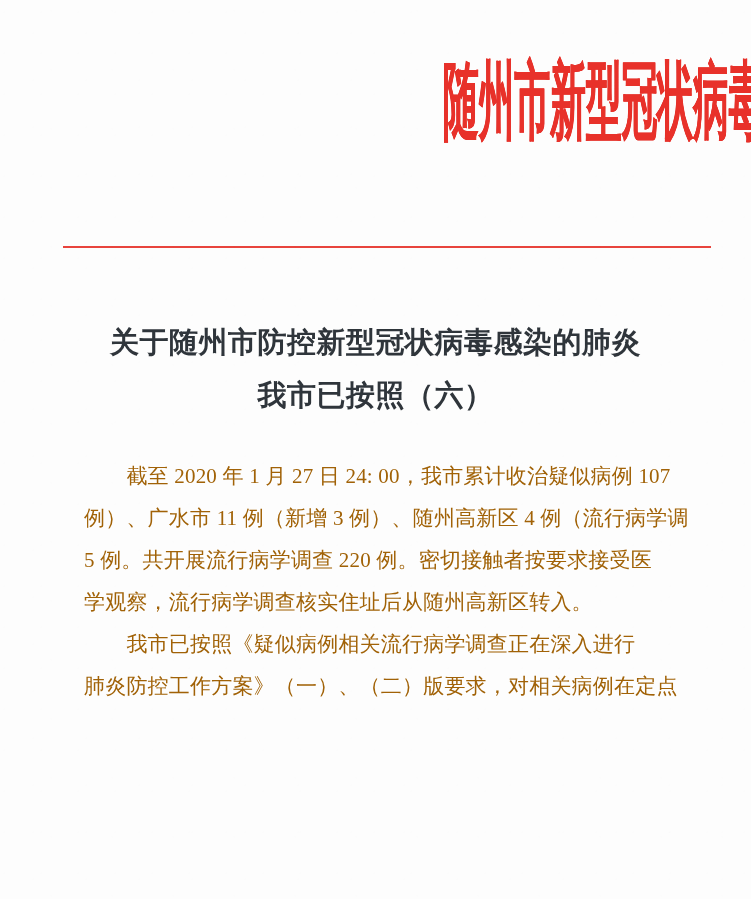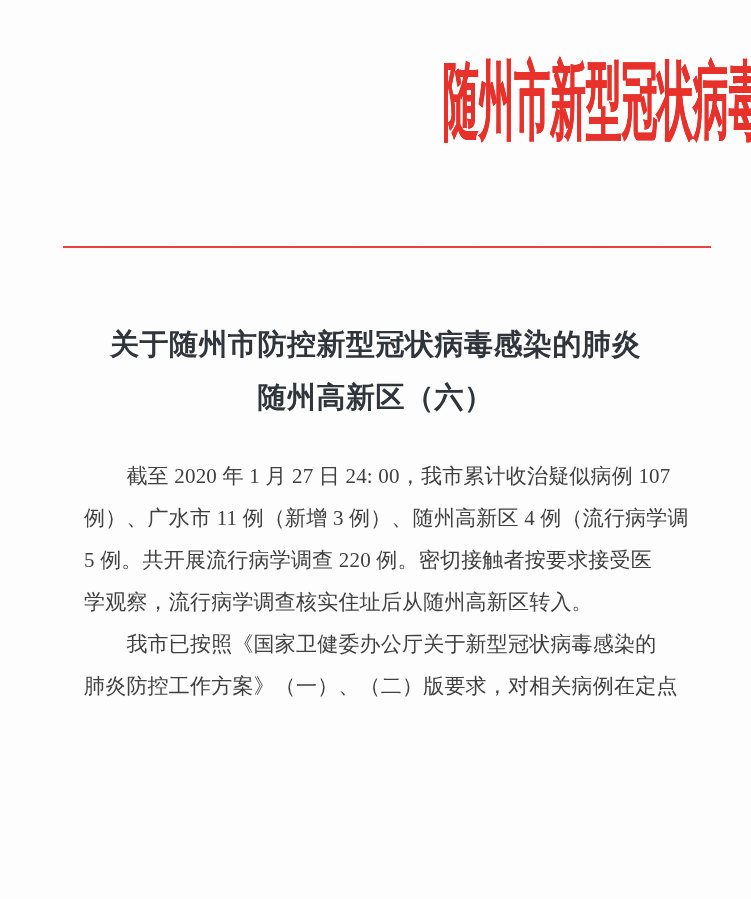--- a/index.html
+++ b/index.html
@@ -56,38 +56,38 @@
   }
 
   
   .doc-title {
     position: absolute;
     left: 0;
     top: 318px;
     width: 751px;
     text-align: center;
     color: #2f353b;
-    font-family: Liberation Serif, serif;
+    font-family: Liberation Mono, monospace;
     font-weight: bold;
     font-size: 29px;
     line-height: 53px;
     letter-spacing: 0.5px;
   }
   .doc-title-line {
     display: block;
     white-space: nowrap;
   }
 
   
   .body-copy {
     position: absolute;
     left: 84px;
     top: 455px;
     width: 586px;
-    color: #404040;
+    color: #a16207;
     font-family: "Liberation Serif", "DejaVu Serif", serif;
     font-size: 21px;
     line-height: 42px;
     letter-spacing: 0.2px;
     text-align: justify;
     text-justify: inter-character;
   }
   .body-line {
     display: block;
     white-space: nowrap;
@@ -122,29 +122,29 @@
 <div class="page">
 
   <div class="letterhead">
     <div class="letterhead-title">随州市新型冠状病毒感染的肺炎防控指挥部办公室</div>
   </div>
 
   <div class="divider"></div>
 
   <div class="doc-title">
     <span class="doc-title-line">关于随州市防控新型冠状病毒感染的肺炎</span>
-    <span class="doc-title-line">随州高新区（六）</span>
+    <span class="doc-title-line">我市已按照（六）</span>
   </div>
 
   <div class="body-copy">
     <span class="body-line">　　截至 2020 年 1 月 27 日 24: 00，我市累计收治疑似病例 107</span>
     <span class="body-line">例）、广水市 11 例（新增 3 例）、随州高新区 4 例（流行病学调</span>
     <span class="body-line">5 例。共开展流行病学调查 220 例。密切接触者按要求接受医</span>
     <span class="body-line">学观察，流行病学调查核实住址后从随州高新区转入。</span>
-    <span class="body-line">　　我市已按照《国家卫健委办公厅关于新型冠状病毒感染的</span>
+    <span class="body-line">　　我市已按照《疑似病例相关流行病学调查正在深入进行</span>
     <span class="body-line">肺炎防控工作方案》（一）、（二）版要求，对相关病例在定点</span>
   </div>
 
   <div class="footer">
 
     
 
     
   </div>
 

